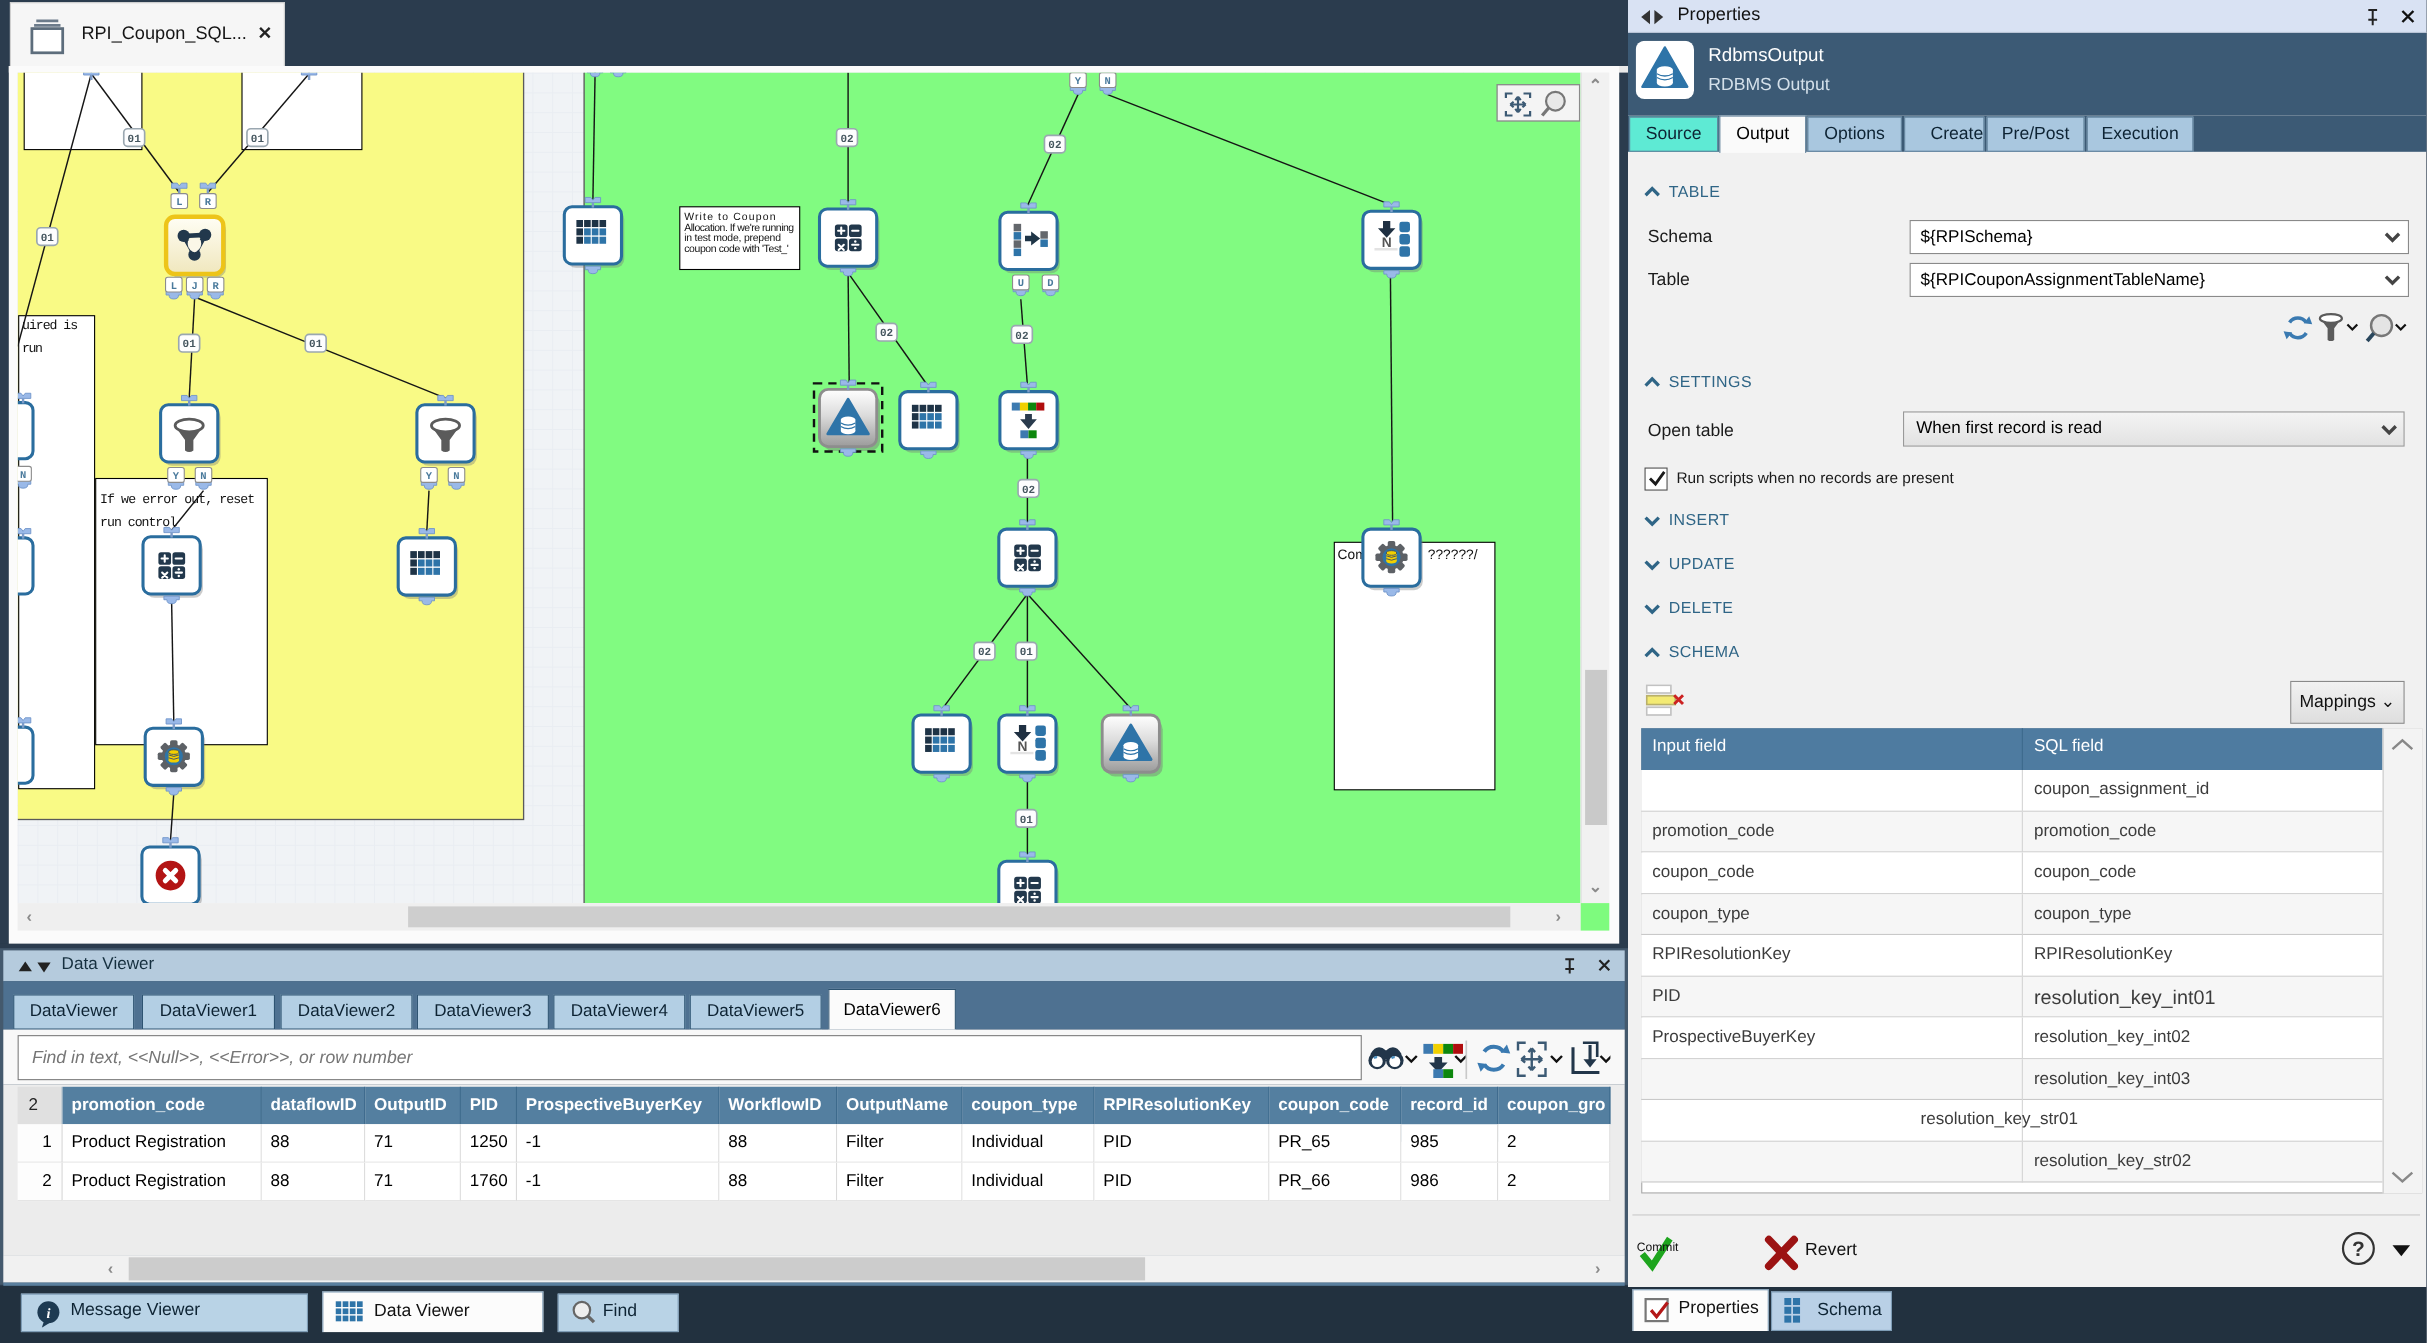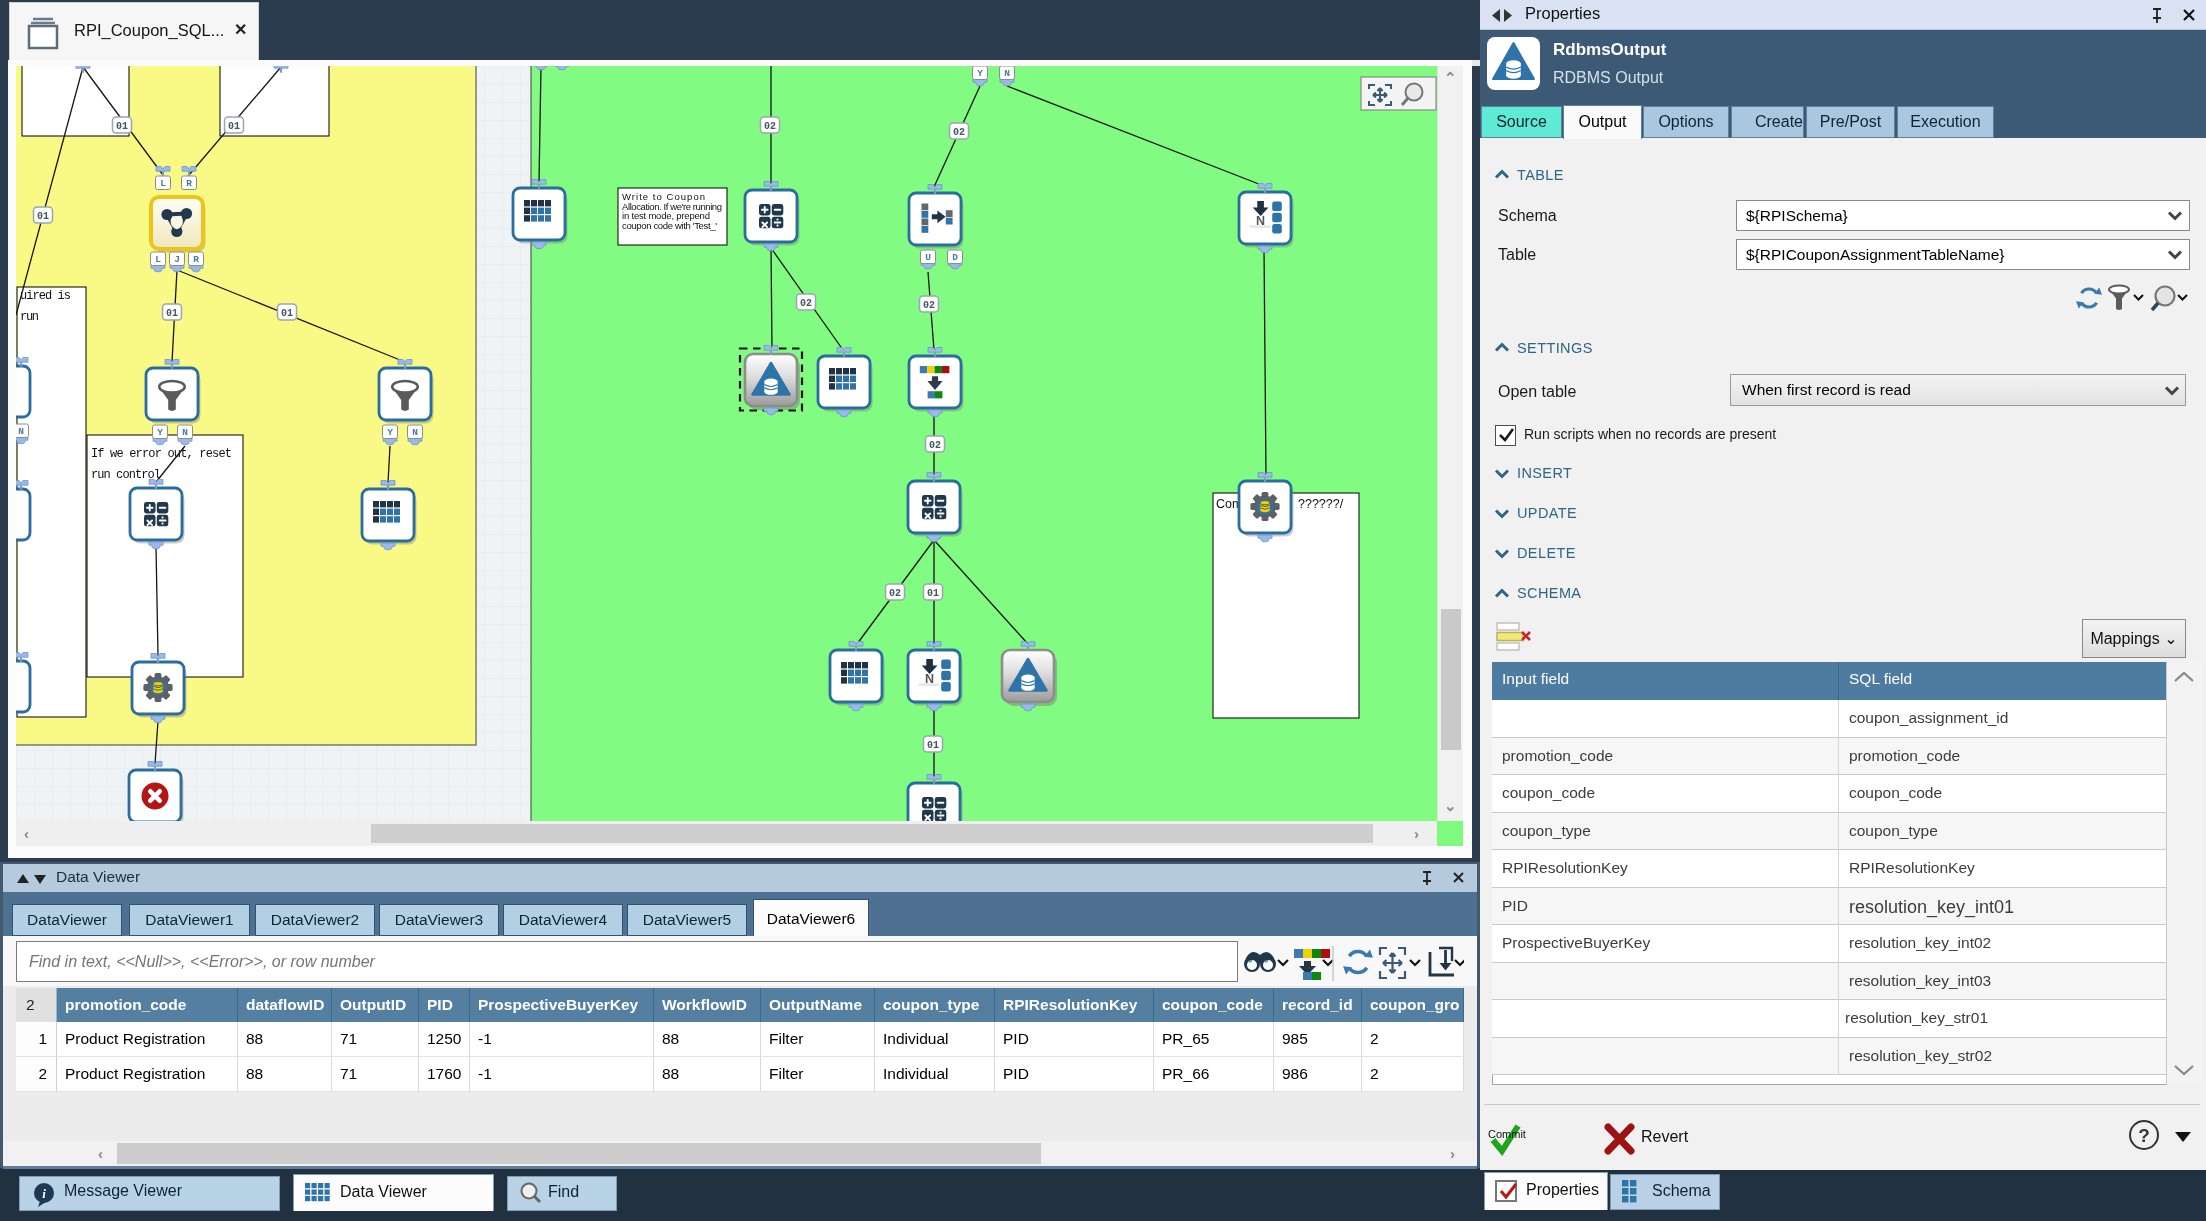--- a/index.html
+++ b/index.html
@@ -602,21 +602,21 @@
     </svg>
 <div class="abs" style="left:1480px;top:30px;width:726px;height:75px;background:#3c5a75"></div>
 <svg class="abs" style="left:1487px;top:37px" width="53" height="53">
       <rect x="0" y="0" width="53" height="53" rx="8" fill="#fff"></rect>
       <path d="M26.5,6 L47,42 H6 Z" fill="#2e74a8" stroke="#2e74a8" stroke-width="2" stroke-linejoin="round"></path>
       <path d="M19.2,26.5 h14.6 v12 h-14.6 z" fill="#fff"></path>
       <ellipse cx="26.5" cy="26.5" rx="7.3" ry="3.2" fill="#fff"></ellipse>
       <ellipse cx="26.5" cy="38.5" rx="7.3" ry="3.2" fill="#fff"></ellipse>
       <path d="M19.2,30 q7.3,4.2 14.6,0 M19.2,33.5 q7.3,4.2 14.6,0" stroke="#2e74a8" stroke-width="1.2" fill="none"></path>
     </svg>
-<div class="abs" style="left:1553px;top:40px;font-size:17px;font-weight:bold;color:#fff">RdbmsOutput</div>
+<div class="abs" style="left:1553px;top:40px;font-size:17px;font-weight:normal;color:#fff">RdbmsOutput</div>
 <div class="abs" style="left:1553px;top:69px;font-size:16px;color:#d4e0ea">RDBMS Output</div>
 <div class="abs" style="left:1480px;top:105px;width:726px;height:33px;background:#3c5a75"></div>
 <div class="abs" style="left:1481px;top:106px;width:81px;height:32px;background:#5eead4;border:1px solid #60809a;color:#0d2333;font-size:16px;text-align:center;line-height:29px">Source</div>
 <div class="abs" style="left:1563px;top:105px;width:79px;height:34px;background:#fafafa;border:1px solid #60809a;border-bottom:none;color:#000;font-size:16px;text-align:center;line-height:31px">Output</div>
 <div class="abs" style="left:1643px;top:106px;width:86px;height:32px;background:#a9c7df;border:1px solid #60809a;color:#0d2333;font-size:16px;text-align:center;line-height:29px">Options</div>
 <div class="abs" style="left:1731px;top:106px;width:73px;height:32px;background:#a9c7df;border:1px solid #60809a;color:#0d2333;font-size:16px;text-align:right;line-height:29px">Create</div>
 <div class="abs" style="left:1806px;top:106px;width:89px;height:32px;background:#a9c7df;border:1px solid #60809a;color:#0d2333;font-size:16px;text-align:center;line-height:29px">Pre/Post</div>
 <div class="abs" style="left:1897px;top:106px;width:97px;height:32px;background:#a9c7df;border:1px solid #60809a;color:#0d2333;font-size:16px;text-align:center;line-height:29px">Execution</div>
 <svg class="abs" style="left:1494px;top:169px" width="16" height="11">
       <path d="M2,8.5 L8,2.5 L14,8.5" stroke="#2f6586" stroke-width="3" fill="none"></path>
@@ -716,21 +716,21 @@
 <div class="abs" style="left:1849px;top:896.5px;font-size:18px;color:#3c3c3c">resolution_key_int01</div>
 <div class="abs" style="left:1492px;top:925.0px;width:674px;height:37.5px;background:#ffffff;border-bottom:1px solid #c9c9c9"></div>
 <div class="abs" style="left:1838px;top:925.0px;width:1px;height:37.5px;background:#d4d4d4"></div>
 <div class="abs" style="left:1502px;top:934.0px;font-size:15.5px;color:#3c3c3c">ProspectiveBuyerKey</div>
 <div class="abs" style="left:1849px;top:934.0px;font-size:15.5px;color:#3c3c3c">resolution_key_int02</div>
 <div class="abs" style="left:1492px;top:962.5px;width:674px;height:37.5px;background:#f6f6f6;border-bottom:1px solid #c9c9c9"></div>
 <div class="abs" style="left:1838px;top:962.5px;width:1px;height:37.5px;background:#d4d4d4"></div>
 <div class="abs" style="left:1849px;top:971.5px;font-size:15.5px;color:#3c3c3c">resolution_key_int03</div>
 <div class="abs" style="left:1492px;top:1000.0px;width:674px;height:37.5px;background:#ffffff;border-bottom:1px solid #c9c9c9"></div>
 <div class="abs" style="left:1838px;top:1000.0px;width:1px;height:37.5px;background:#d4d4d4"></div>
-<div class="abs" style="left:1845px;top:1009.0px;font-size:15.5px;color:#3c3c3c">resolution_key_str01</div>
+<div class="abs" style="left:1746px;top:1009.0px;font-size:15.5px;color:#3c3c3c">resolution_key_str01</div>
 <div class="abs" style="left:1492px;top:1037.5px;width:674px;height:37.5px;background:#f6f6f6;border-bottom:1px solid #c9c9c9"></div>
 <div class="abs" style="left:1838px;top:1037.5px;width:1px;height:37.5px;background:#d4d4d4"></div>
 <div class="abs" style="left:1849px;top:1046.5px;font-size:15.5px;color:#3c3c3c">resolution_key_str02</div>
 <div class="abs" style="left:2166px;top:662px;width:36px;height:423px;background:#f3f3f3;border-left:1px solid #c9c9c9"></div>
 <svg class="abs" style="left:2171px;top:668px" width="26" height="20">
       <path d="M4,13 L13,5 L22,13" stroke="#888" stroke-width="2.2" fill="none"></path>
     </svg>
 <svg class="abs" style="left:2171px;top:1060px" width="26" height="20">
       <path d="M4,6 L13,14 L22,6" stroke="#888" stroke-width="2.2" fill="none"></path>
     </svg>

